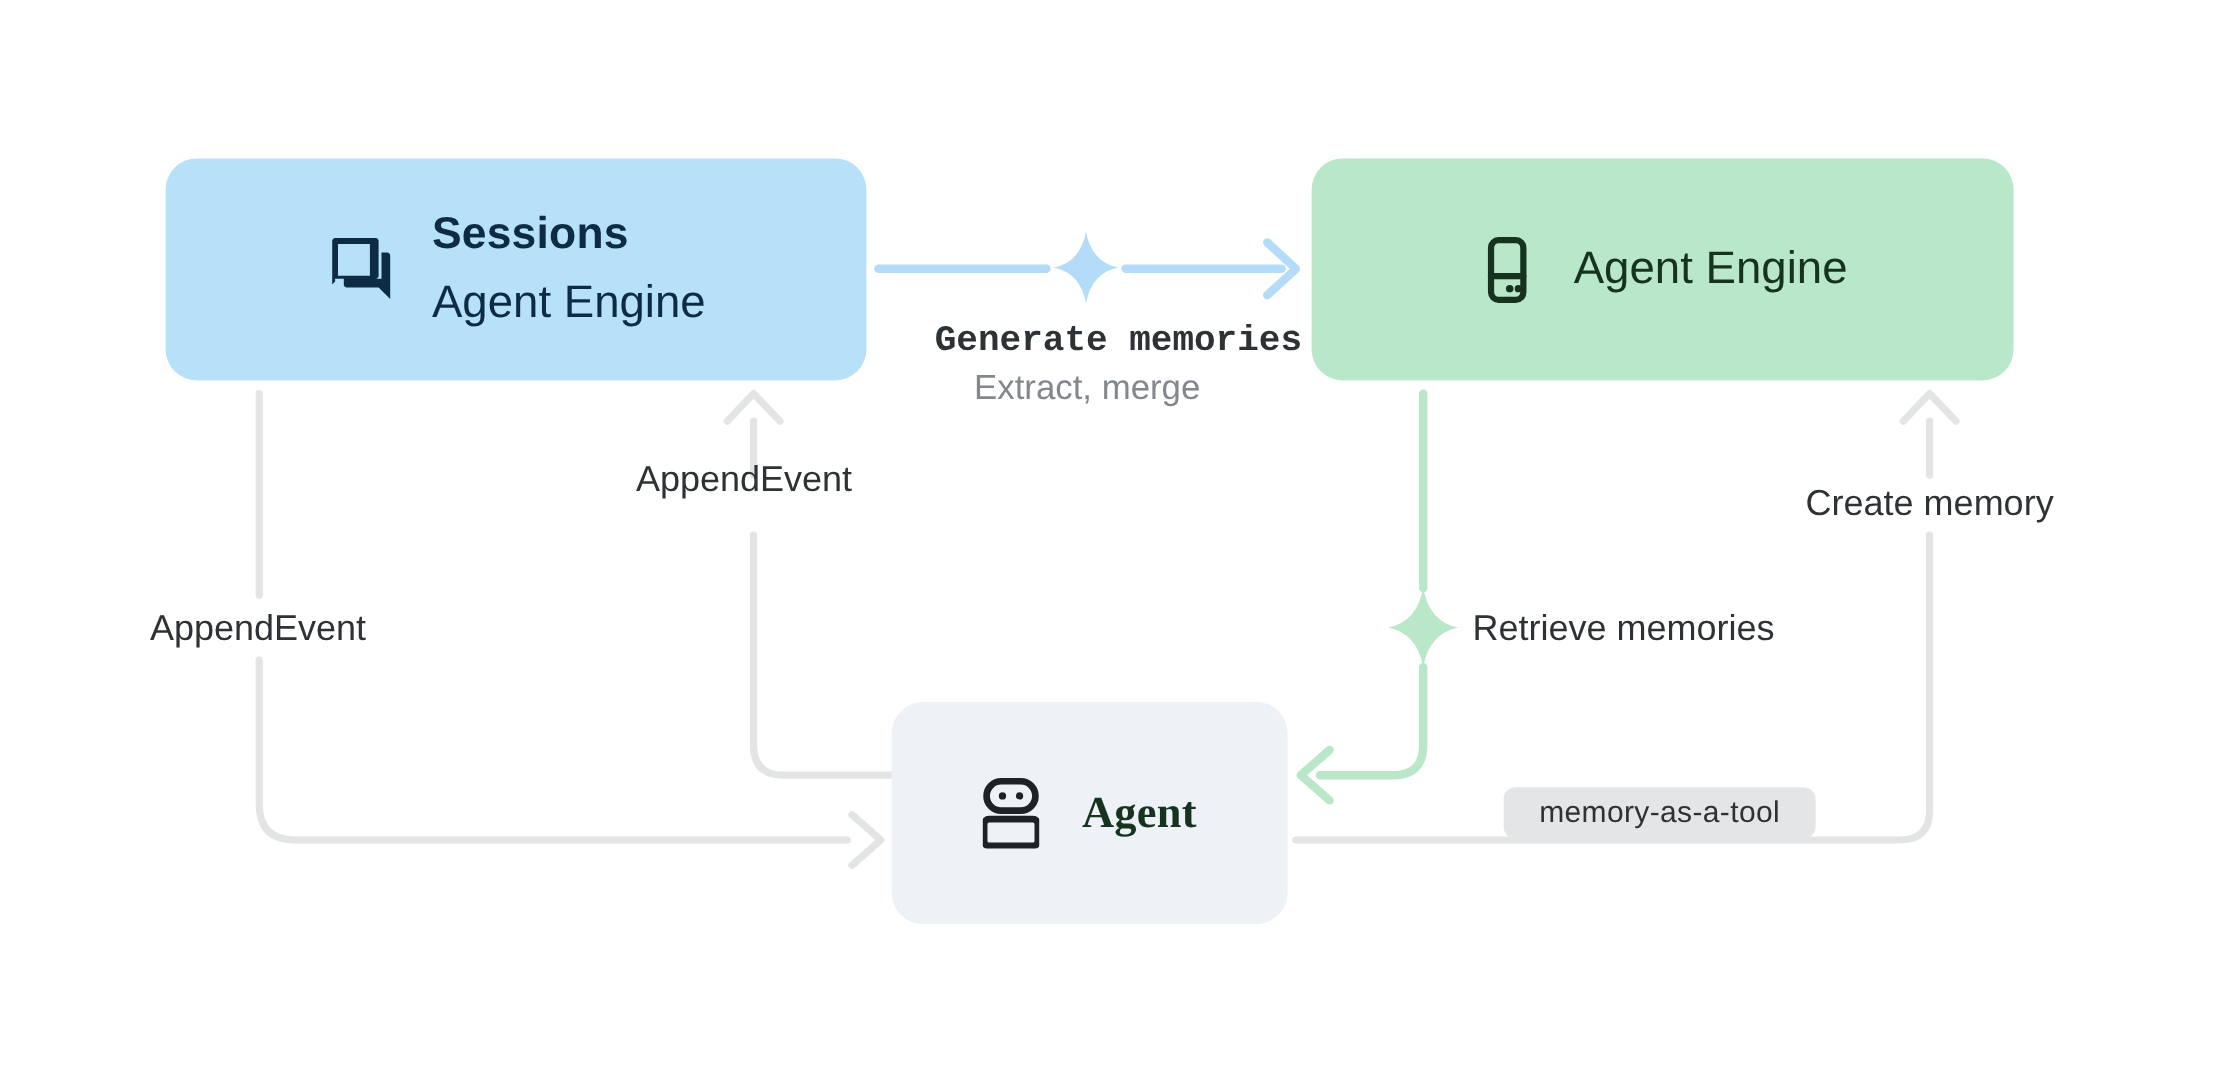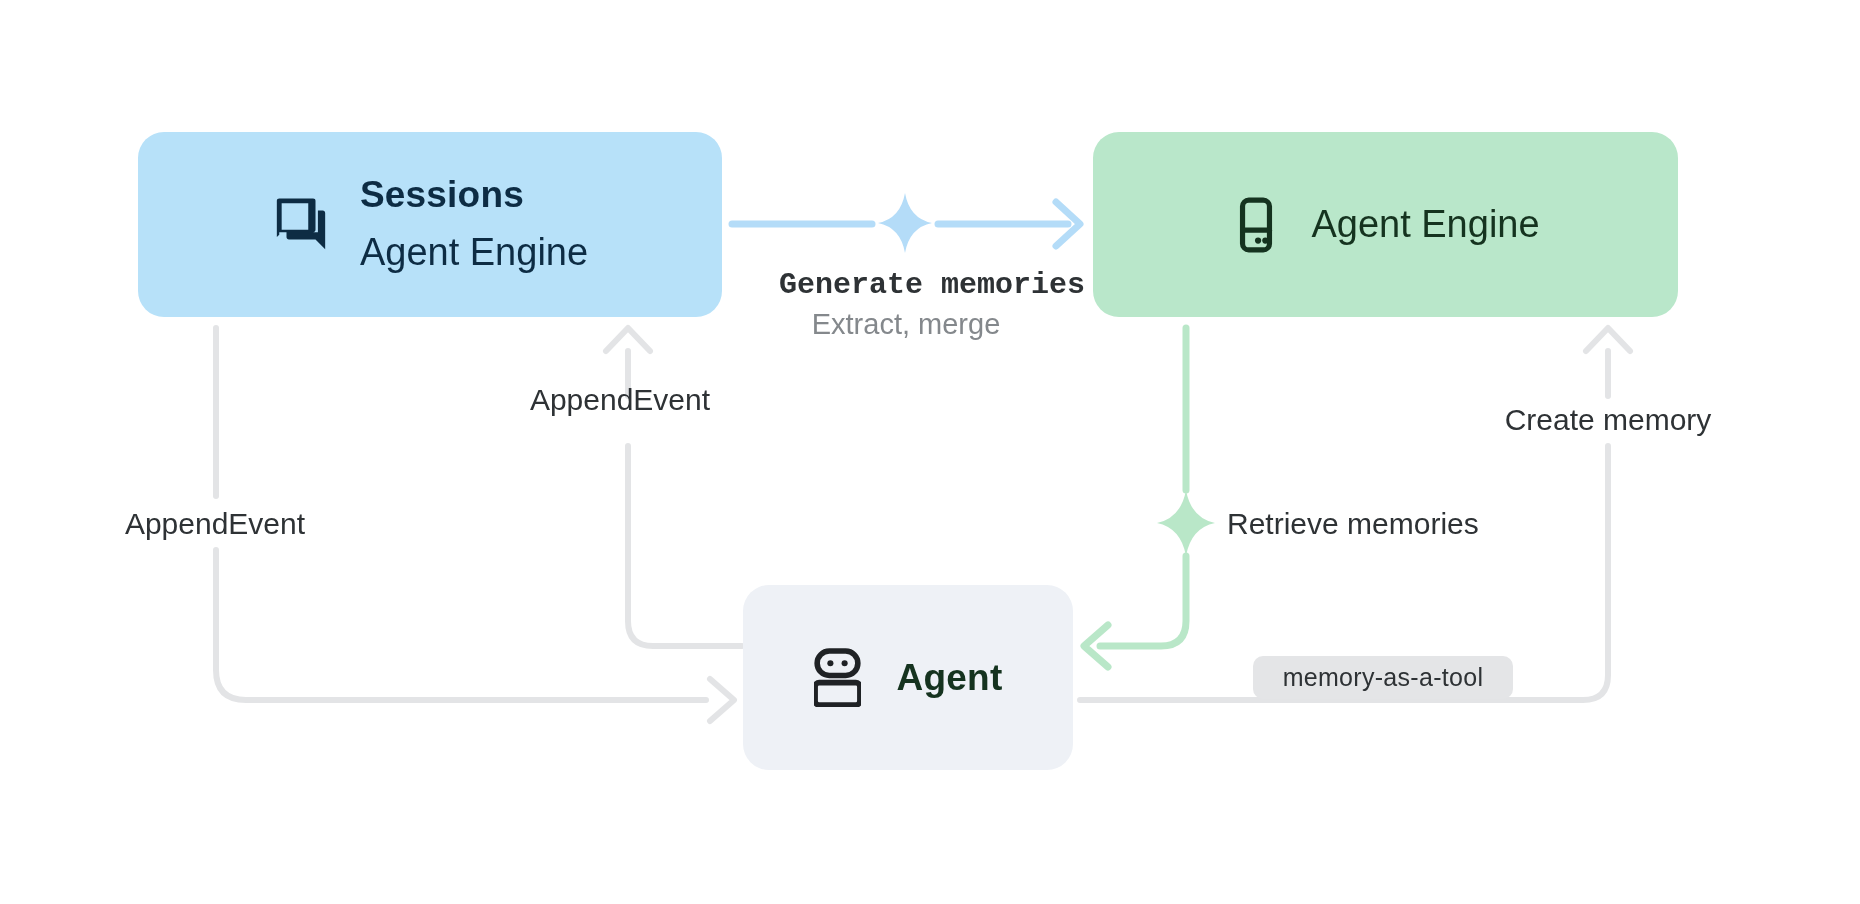--- a/index.html
+++ b/index.html
@@ -99,21 +99,21 @@
         </g>
         <circle cx="26" cy="43" r="3" style="fill:var(--memory-fg);"></circle>
         <circle cx="33" cy="43" r="3" style="fill:var(--memory-fg);"></circle>
       </svg>
     </span>
     <span class="txt">
       <span class="subtitle">Agent Engine</span>
     </span>
   </div>
 
-  <div class="node" id="node-agent" style="gap:36px;">
+  <div class="node" id="node-agent" style="gap:36px;font-family:Liberation Serif, serif;">
     <span style="display:flex;">
       <svg width="47" height="59" viewBox="0 0 46 58">
         <g style="stroke:var(--agent-icon);" stroke-width="5.5" fill="none" stroke-linejoin="round">
           <rect x="3" y="3" width="40" height="24" rx="12"></rect>
           <rect x="1" y="34" width="44" height="22" rx="4"></rect>
         </g>
         <circle cx="16" cy="15" r="3" style="fill:var(--agent-icon);"></circle>
         <circle cx="30" cy="15" r="3" style="fill:var(--agent-icon);"></circle>
       </svg>
     </span>

